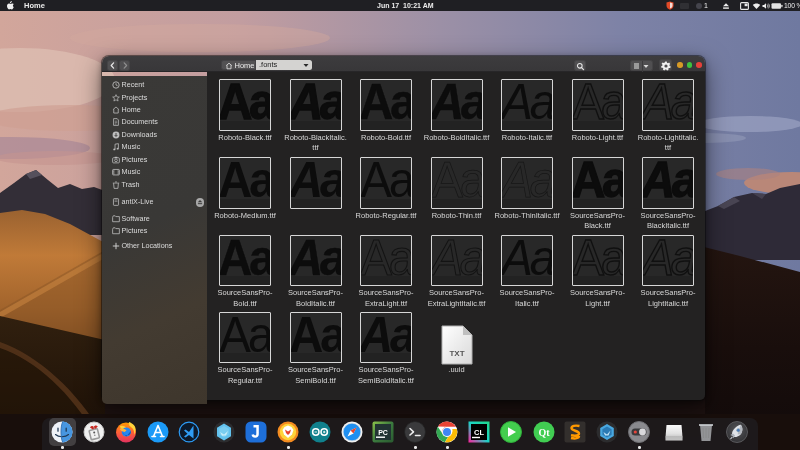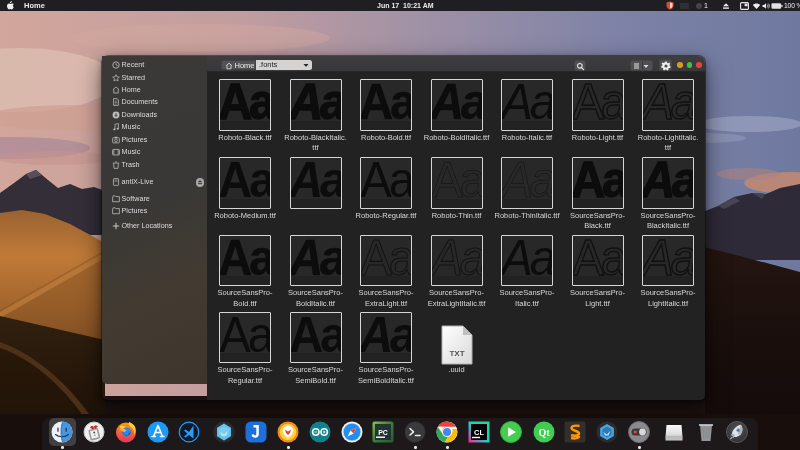--- a/index.html
+++ b/index.html
@@ -8,21 +8,21 @@
 
 #panel{position:absolute;left:0;top:0;width:800px;height:11px;background:#1f1f23;color:#ececec;font-size:8px}
 #panel .ap{position:absolute;left:6px;top:1px}
 #panel .files{position:absolute;left:24px;top:1px;font-weight:bold;font-size:7.5px;line-height:9px}
 #panel .clock{position:absolute;left:377px;top:1px;font-weight:bold;font-size:7px;line-height:9px}
 #panel .r{position:absolute;top:0;height:11px}
 
 #win{position:absolute;left:102px;top:56px;width:603px;height:343.5px;border-radius:7px 7px 5px 5px;box-shadow:0 0 0 1px rgba(8,8,8,.45),0 8px 24px rgba(0,0,0,.55),0 2px 6px rgba(0,0,0,.4)}
 #titlebar{position:absolute;left:0;top:0;width:603px;height:16px;background:linear-gradient(#3d3c3e,#383739);border-radius:7px 7px 0 0;border-bottom:1px solid #272628}
 .tbtn{position:absolute;background:#504f51;border-radius:2.5px;border:1px solid #454446}
-#sidebar{position:absolute;left:0;top:0;width:105px;height:327.5px;border-radius:0 0 0 5px;background:linear-gradient(155deg,#3a3937 0%,#393836 45%,#433b31 72%,#3e362c 100%)}
+#sidebar{position:absolute;left:0;top:20px;width:105px;height:327.5px;border-radius:0 0 0 5px;background:linear-gradient(155deg,#3a3937 0%,#393836 45%,#433b31 72%,#3e362c 100%)}
 #content{position:absolute;left:105px;top:16px;width:498px;height:327.5px;border-radius:0 0 5px 0;background:#232222}
 .srow{position:absolute;left:9px;width:96px;height:12px;color:#dcdcdc;font-size:7.2px;line-height:12px}
 .srow svg{position:absolute;left:1px;top:2px}
 .srow .t{position:absolute;left:10.5px;top:0}
 
 .tile{position:absolute;width:48px}
 .thumb{position:relative;width:52px;height:51.5px;border:1.5px solid #d7d7d7;border-radius:1px;background:#282828;overflow:hidden}
 .thumb:after{content:"";position:absolute;left:0;bottom:0;width:100%;height:9px;background:rgba(0,0,0,.13)}
 .thumb span{position:absolute;left:50%;bottom:6.5px;transform:translateX(-50%) scaleX(.95);font-size:50px;line-height:42px;letter-spacing:-3.5px;color:#0c0c0c;white-space:nowrap}
 .it span{font-style:italic}
@@ -184,21 +184,21 @@
           <svg width="8" height="8" viewBox="0 0 10 10">
             <circle cx="5" cy="5" r="4" stroke="#bdbdbd" stroke-width="1.1" fill="none"></circle>
             <path d="M5 2.8 L5 5 L7 6" stroke="#bdbdbd" stroke-width="1" fill="none"></path>
           </svg>
           <span class="t">Recent</span>
         </div>
     <div class="srow" style="top:15.5px">
           <svg width="8" height="8" viewBox="0 0 10 10">
             <path d="M5 0.8 L6.2 3.6 L9.2 3.8 L6.9 5.8 L7.6 8.8 L5 7.2 L2.4 8.8 L3.1 5.8 L0.8 3.8 L3.8 3.6 Z" stroke="#bdbdbd" stroke-width="0.9" fill="none"></path>
           </svg>
-          <span class="t">Starred</span>
+          <span class="t">Projects</span>
         </div>
     <div class="srow" style="top:28px">
           <svg width="8" height="8" viewBox="0 0 10 10">
             <path d="M1.2 4.6 L5 1.2 L8.8 4.6 M2.2 4.2 L2.2 8.8 L7.8 8.8 L7.8 4.2" stroke="#bdbdbd" stroke-width="1" fill="none"></path>
           </svg>
           <span class="t">Home</span>
         </div>
     <div class="srow" style="top:40.3px">
           <svg width="8" height="8" viewBox="0 0 10 10">
             <path d="M2 0.8 L6.5 0.8 L8 2.5 L8 9.2 L2 9.2 Z" stroke="#bdbdbd" stroke-width="1" fill="none"></path>

